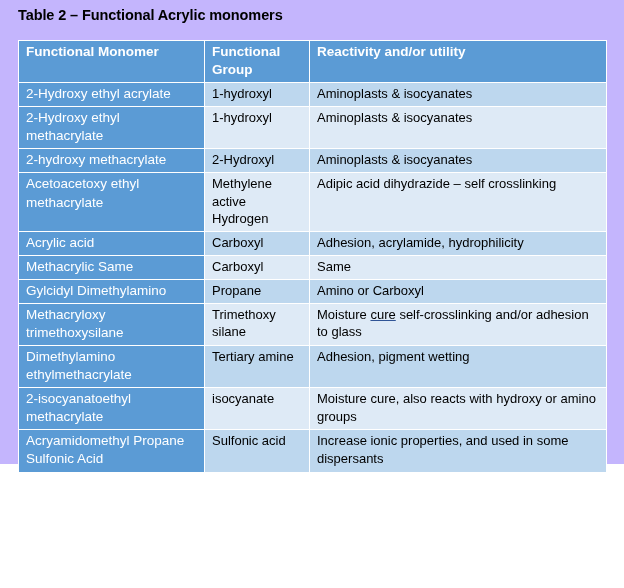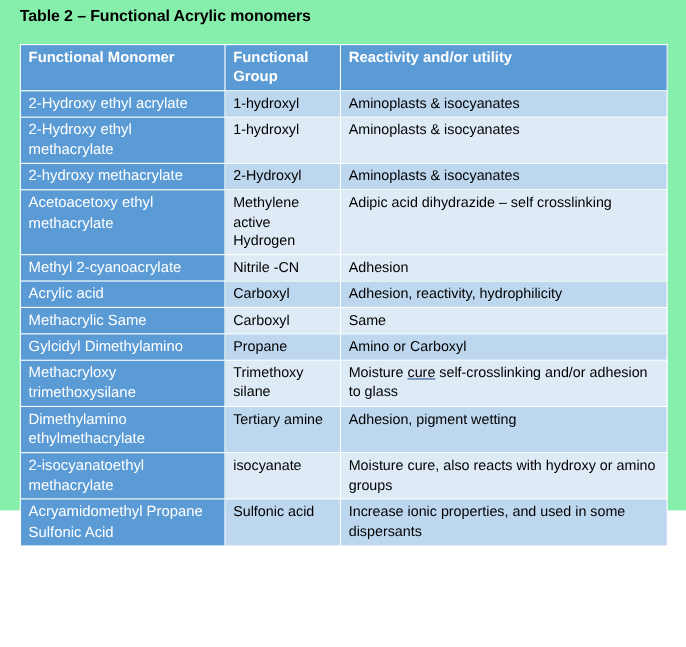--- a/index.html
+++ b/index.html
@@ -11,21 +11,21 @@
     width: 624px;
     height: 588px;
     font-family: "Liberation Sans", sans-serif;
     -webkit-font-smoothing: antialiased;
     overflow: hidden;
   }
   .page {
     position: relative;
     width: 624px;
     height: 464px;
-    background: #86efac;
+    background: #c4b5fd;
     box-sizing: border-box;
   }
   .caption {
     position: absolute;
     left: 18px;
     top: 7px;
     font-size: 14.5px;
     font-weight: bold;
     color: #000000;
     letter-spacing: -0.1px;
@@ -123,29 +123,24 @@
           <tr class="shade-dark">
             <td class="monomer">2-hydroxy methacrylate</td>
             <td class="grp">2-Hydroxyl</td>
             <td class="util">Aminoplasts &amp; isocyanates</td>
           </tr>
           <tr class="shade-light">
             <td class="monomer">Acetoacetoxy ethyl methacrylate</td>
             <td class="grp">Methylene active Hydrogen</td>
             <td class="util">Adipic acid dihydrazide – self crosslinking</td>
           </tr>
-          <tr class="shade-light">
-            <td class="monomer">Methyl 2-cyanoacrylate</td>
-            <td class="grp">Nitrile -CN</td>
-            <td class="util">Adhesion</td>
-          </tr>
           <tr class="shade-dark">
             <td class="monomer">Acrylic acid</td>
             <td class="grp">Carboxyl</td>
-            <td class="util">Adhesion, reactivity, hydrophilicity</td>
+            <td class="util">Adhesion, acrylamide, hydrophilicity</td>
           </tr>
           <tr class="shade-light">
             <td class="monomer">Methacrylic Same</td>
             <td class="grp">Carboxyl</td>
             <td class="util">Same</td>
           </tr>
           <tr class="shade-dark">
             <td class="monomer">Gylcidyl Dimethylamino</td>
             <td class="grp">Propane</td>
             <td class="util">Amino or Carboxyl</td>

